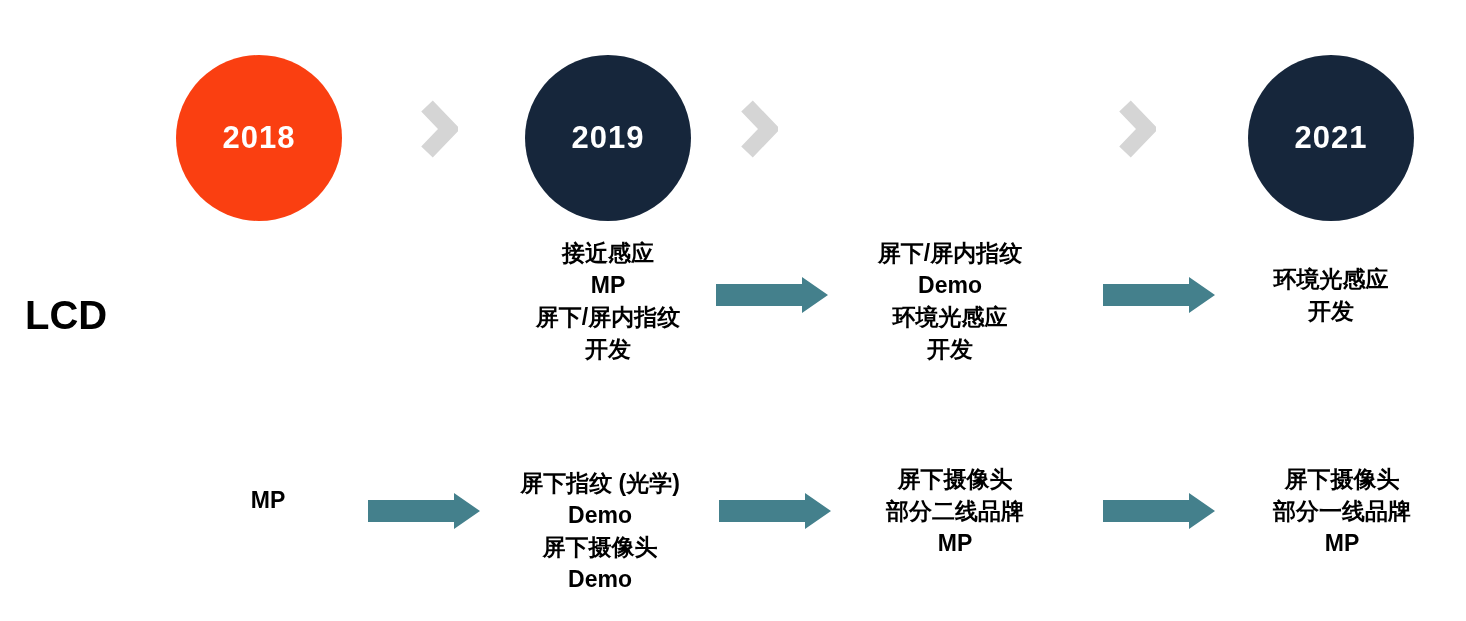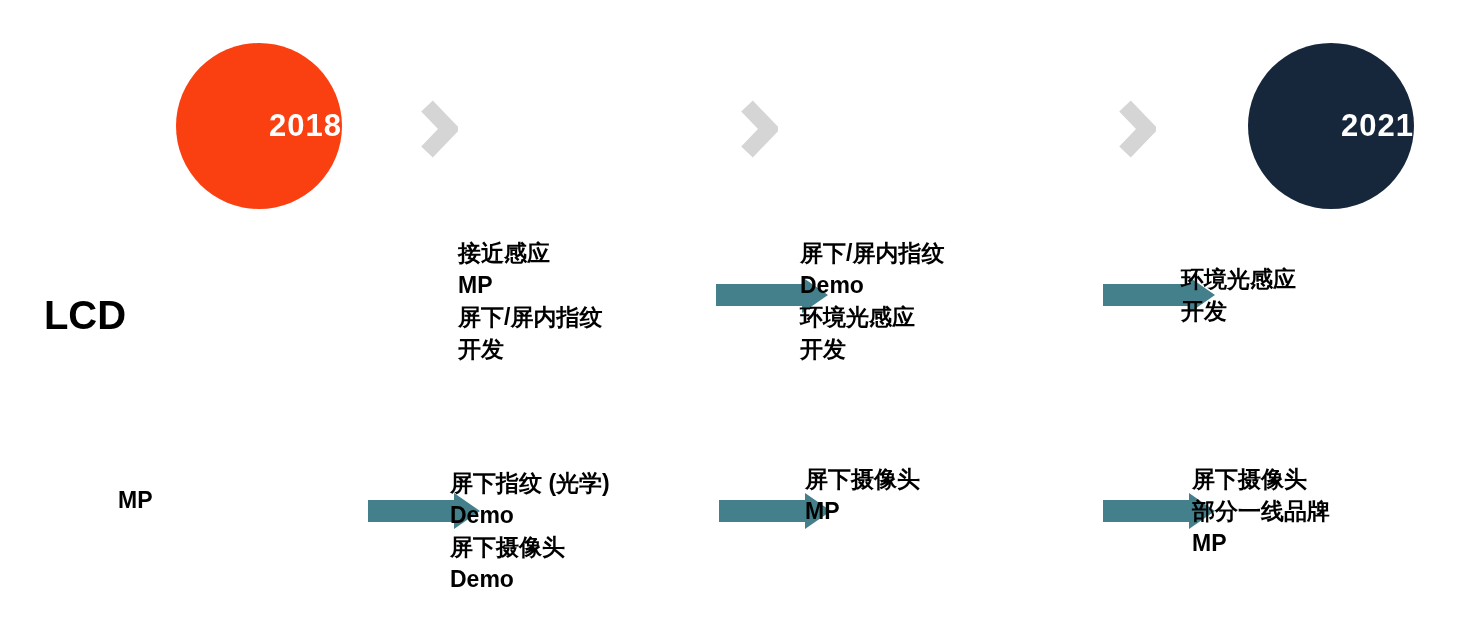--- a/index.html
+++ b/index.html
@@ -4,49 +4,52 @@
 <style>
   html,body{margin:0;padding:0;background:#ffffff;}
   .canvas{
     position:relative;
     width:1466px;height:621px;
     background:#ffffff;
     font-family:"Liberation Sans","DejaVu Sans",sans-serif;
     overflow:hidden;
   }
   .circle{
-    position:absolute;top:43px;width:166px;height:166px;border-radius:50%;
-    display:flex;align-items:center;justify-content:flex-end;
+    position:absolute;top:55px;width:166px;height:166px;border-radius:50%;
+    display:flex;align-items:center;justify-content:center;
   }
   .circle.orange{background:var(--orange);}
   .circle.navy{background:var(--navy);}
   .circle span{
     color:#ffffff;font-size:31px;font-weight:bold;letter-spacing:1px;
   }
   .chevron{position:absolute;top:100px;}
   .chevron polyline{stroke:var(--chevron_gray);stroke-width:16;fill:none;stroke-linejoin:miter;stroke-linecap:butt;}
   .row-label{
-    position:absolute;left:25px;width:120px;text-align:center;
+    position:absolute;left:25px;width:120px;text-align:left;
     font-size:40px;font-weight:bold;color:#000000;line-height:44px;
   }
   .tblock{
-    position:absolute;width:300px;
+    position:absolute;width:300px;text-align:center;
     font-size:23px;font-weight:bold;color:#000000;line-height:32px;
     white-space:nowrap;
   }
   .flow-arrow{position:absolute;}
   .flow-arrow polygon{fill:var(--teal);}
 </style>
 </head>
 <body>
 
 <div class="canvas">
 
   <div class="circle orange" style="left:176px">
     <span>2018</span>
+  </div>
+  <div class="circle navy" style="left:525px">
+    <span>2019</span>
   </div>
   <div class="circle navy" style="left:1248px">
     <span>2021</span>
   </div>
 
   <svg class="chevron" style="left:420px" width="38" height="58" viewBox="0 0 38 58">
     <polyline points="7,6 29,29 7,52"></polyline>
   </svg>
   <svg class="chevron" style="left:740px" width="38" height="58" viewBox="0 0 38 58">
     <polyline points="7,6 29,29 7,52"></polyline>
@@ -99,20 +102,21 @@
     <div>屏下摄像头</div>
     <div>Demo</div>
   </div>
 
   <svg class="flow-arrow" style="left:719px;top:493px" width="112" height="36" viewBox="0 0 112 36">
     <polygon points="0,7 86,7 86,0 112,18 86,36 86,29 0,29"></polygon>
   </svg>
 
   <div class="tblock" style="left:805px;top:463px">
     <div>屏下摄像头</div>
+    <div>部分二线品牌</div>
     <div>MP</div>
   </div>
 
   <svg class="flow-arrow" style="left:1103px;top:493px" width="112" height="36" viewBox="0 0 112 36">
     <polygon points="0,7 86,7 86,0 112,18 86,36 86,29 0,29"></polygon>
   </svg>
 
   <div class="tblock" style="left:1192px;top:463px">
     <div>屏下摄像头</div>
     <div>部分一线品牌</div>

